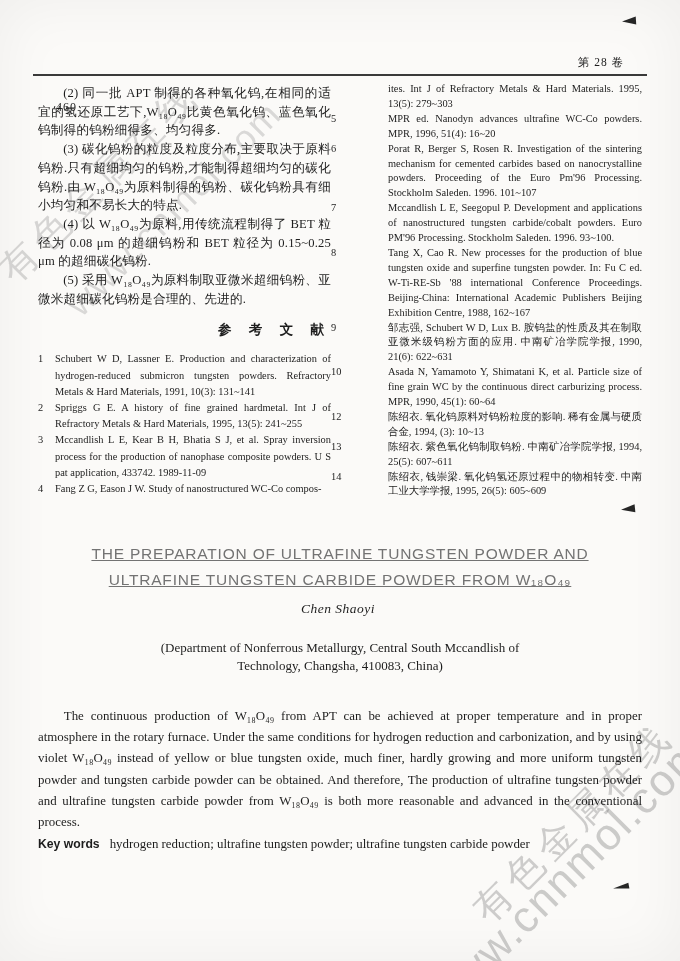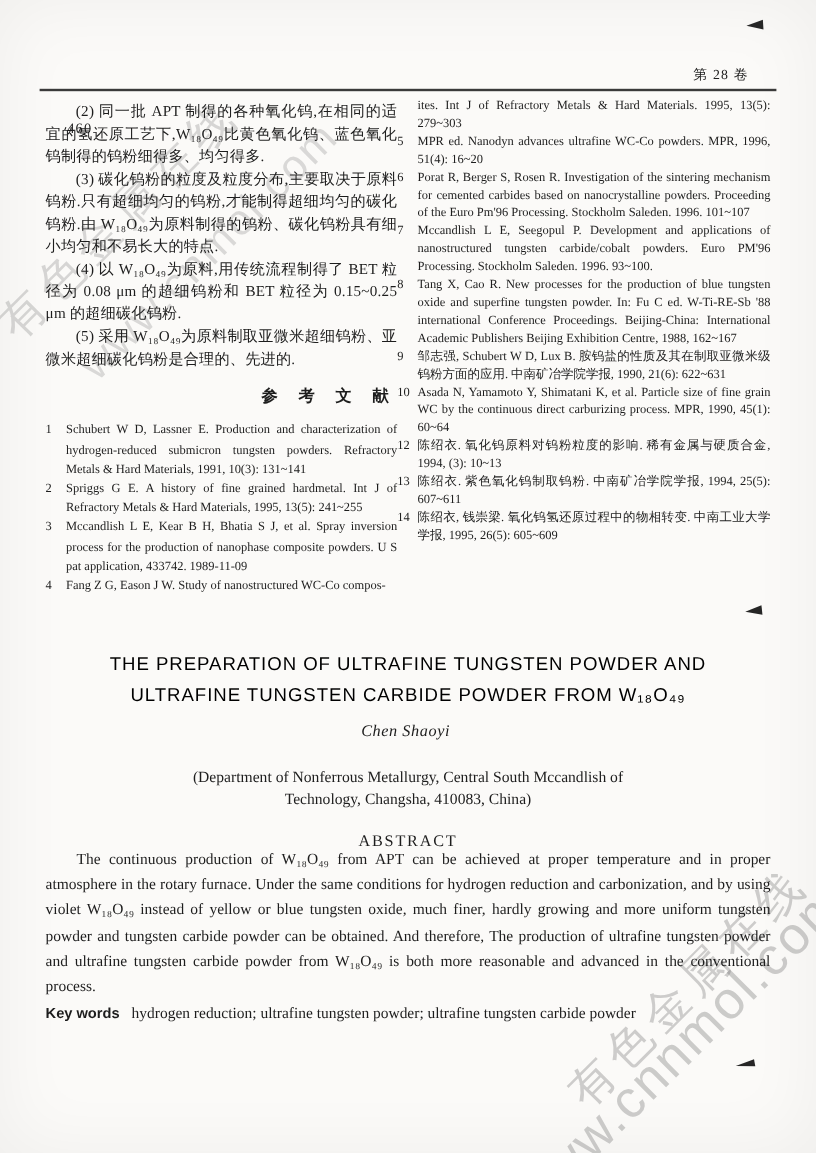--- a/index.html
+++ b/index.html
@@ -25,25 +25,25 @@
   .col-left{left:38px;top:84px;width:293px;}
   .col-right{left:331px;top:82px;width:311px;}
   .cn-para{margin:0;text-indent:2em;font-size:12.6px;line-height:18.7px;text-align:justify;
            letter-spacing:0.2px;}
   .refs-heading{margin:13px 0 12px 0;text-align:right;font-weight:bold;font-size:13.5px;
                 letter-spacing:7px;}
   .ref{display:flex;margin:0;}
   .ref-num{width:17px;flex:0 0 17px;font-size:10.4px;}
   .ref-text{flex:1;text-align:justify;font-size:10.4px;}
   .refs-left .ref{line-height:16.2px;}
-  .refs-right .ref{line-height:14.9px;}
+  .refs-right .ref{line-height:14.9px;gap:40px;}
   
   .en-title{position:absolute;left:0;right:0;top:541px;text-align:center;z-index:2;
             font-family:"Liberation Sans",sans-serif;font-size:15.5px;line-height:26px;
-            letter-spacing:0.8px;color:#000000;font-weight:500;}
+            letter-spacing:0.8px;color:#737373;font-weight:500;text-decoration:underline;}
   .en-author{position:absolute;left:0;right:4px;top:601px;text-align:center;z-index:2;
              font-style:italic;font-size:13.5px;letter-spacing:0.5px;}
   .en-affil{position:absolute;left:0;right:0;top:639px;text-align:center;z-index:2;
             font-size:13px;line-height:18px;}
   .abs-heading{position:absolute;left:0;right:0;top:693px;text-align:center;z-index:2;
                font-size:13.5px;letter-spacing:1.5px;}
   .abs-block{position:absolute;left:38px;top:706px;width:604px;z-index:2;}
   .abs-text{margin:0;text-indent:2em;font-size:12.9px;line-height:21.2px;text-align:justify;}
   .kw-line{margin-top:1px;font-size:12.9px;line-height:21.2px;}
   .kw-label{font-family:"Liberation Sans",sans-serif;font-weight:bold;font-size:12.2px;
@@ -166,21 +166,20 @@
 
   <div class="en-title">
     <div>THE PREPARATION OF ULTRAFINE TUNGSTEN POWDER AND</div>
     <div>ULTRAFINE TUNGSTEN CARBIDE POWDER FROM W₁₈O₄₉</div>
   </div>
   <div class="en-author">Chen Shaoyi</div>
   <div class="en-affil">
     <div>(Department of Nonferrous Metallurgy, Central South Mccandlish of</div>
     <div>Technology, Changsha, 410083, China)</div>
   </div>
-  <div class="abs-heading">ABSTRACT</div>
   <div class="abs-block">
     <p class="abs-text">The continuous production of W₁₈O₄₉ from APT can be achieved at proper temperature and in proper atmosphere in the rotary furnace. Under the same conditions for hydrogen reduction and carbonization, and by using violet W₁₈O₄₉ instead of yellow or blue tungsten oxide, much finer, hardly growing and more uniform tungsten powder and tungsten carbide powder can be obtained. And therefore, The production of ultrafine tungsten powder and ultrafine tungsten carbide powder from W₁₈O₄₉ is both more reasonable and advanced in the conventional process.</p>
     <div class="kw-line">
       <span class="kw-label">Key words</span><span>hydrogen reduction; ultrafine tungsten powder; ultrafine tungsten carbide powder</span>
     </div>
   </div>
 
   <div class="mark mark-1"></div>
   <div class="mark mark-2"></div>
   <div class="mark mark-3"></div>

